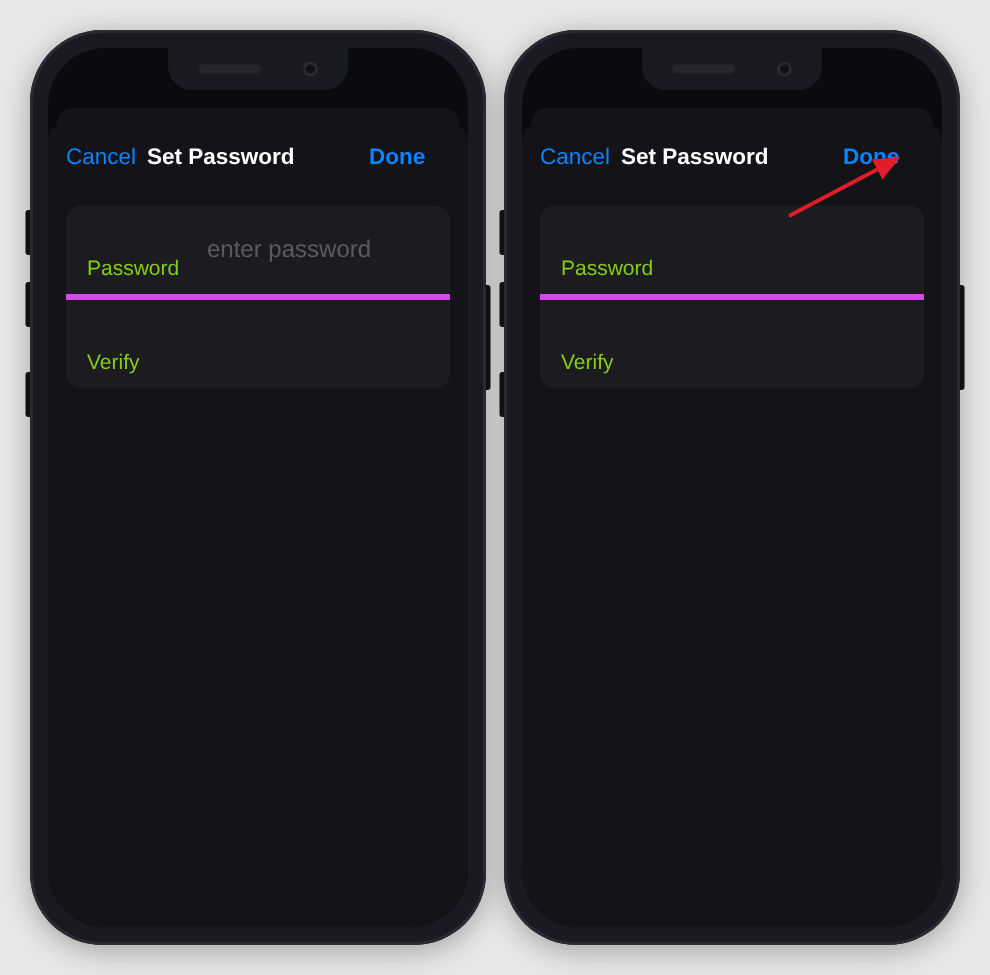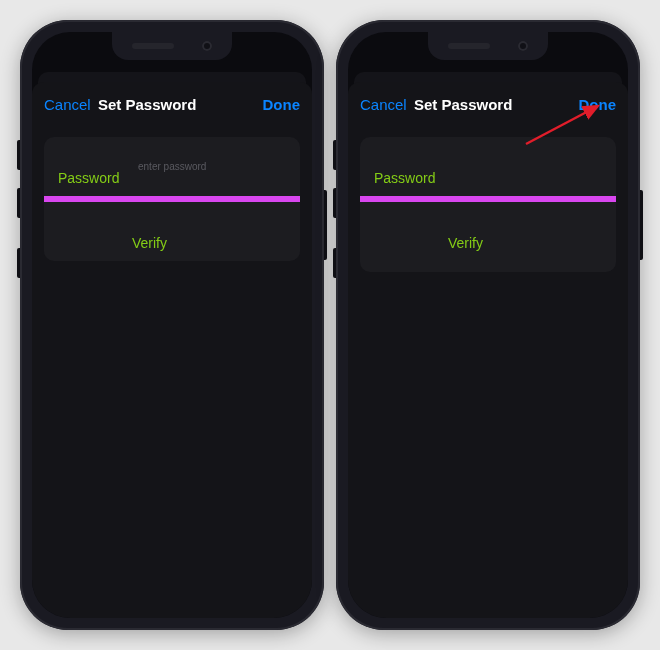--- a/index.html
+++ b/index.html
@@ -100,56 +100,55 @@
       align-items: center;
       justify-content: space-between;
       font-size: 15px;
       margin-bottom: 24px;
     }
     .nav-cancel, .nav-done {
       color: #0a84ff;
       cursor: pointer;
       min-width:54px;
     }
-    .nav-done{ text-align:right; font-weight:600; }
+    .nav-done{ font-weight:600; }
     .nav-title {
       color: #fff;
       font-weight: 600;
       font-size: 15px;
       text-align:left;
       flex:1;
     }
     .form-group {
       background: #1c1c20;
       border-radius: 10px;
       overflow: hidden;
     }
     .form-row {
       display: flex;
       align-items: center;
       padding: 10px 14px;
       font-size: 14px;
     }
     .form-row + .form-row {
-      border-top: 6px solid #d946ef;
-      flex-direction: column;
+      border-top: 4px solid #d946ef;
     }
     .form-label {
       color: #84cc16;
       width: 80px;
       flex-shrink: 0;
       margin-top: 23px;
     }
     .form-input {
       flex: 1;
       background: transparent;
       border: none;
       outline: none;
       color: #fff;
-      font-size: 10px;
+      font-size: 16px;
     }
     .form-input::placeholder {
       color: #5a5a60;
     }
     .arrow-annotation {
       position: absolute;
       pointer-events: none;
       z-index: 20;
     }
   </style>

